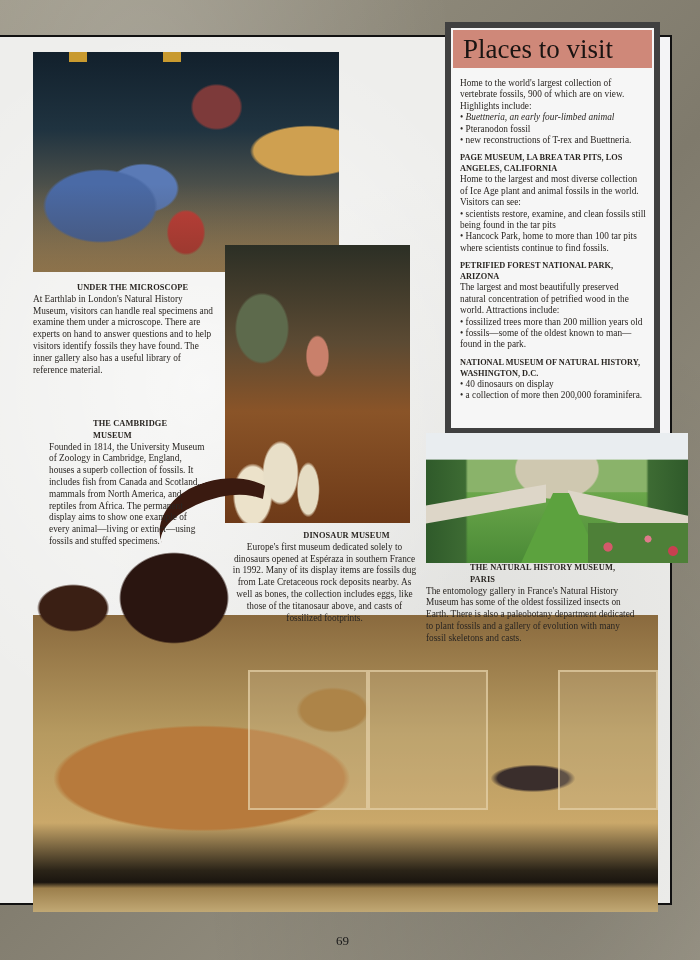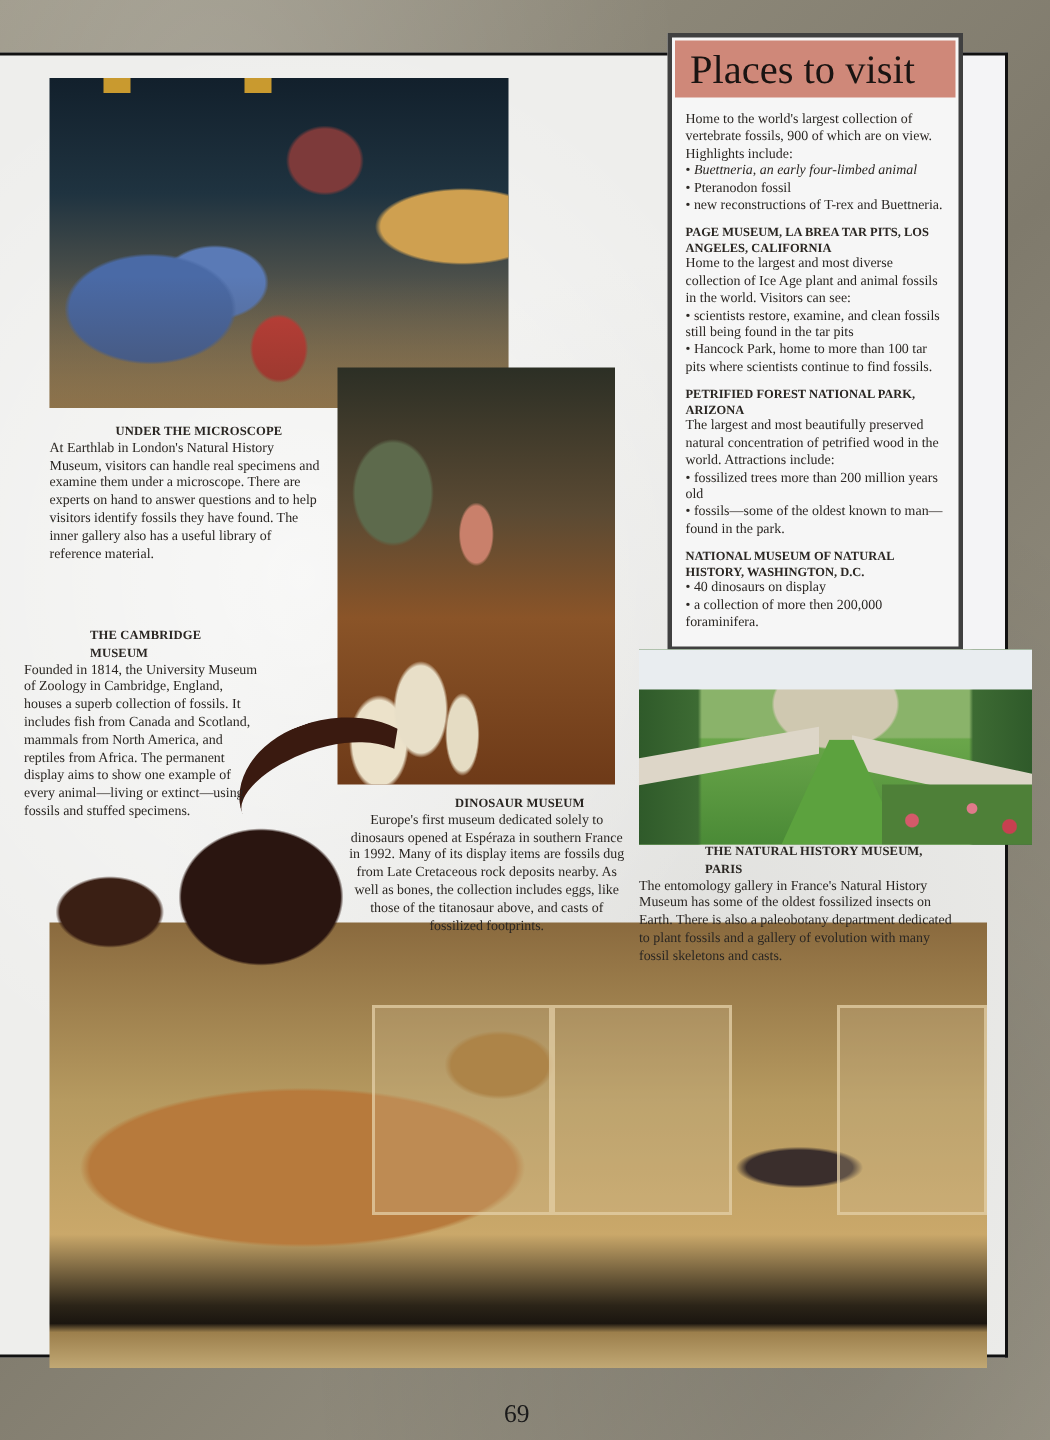--- a/index.html
+++ b/index.html
@@ -81,42 +81,42 @@
     pointer-events: none;
   }
   .horn::before {
     content:""; position:absolute; left:130px; top:0; width:120px; height:80px;
     border-top: 18px solid #3a1a10; border-right: 10px solid transparent;
     border-radius: 60% 80% 0 0; transform: rotate(-20deg);
   }
   .caption { position: absolute; font-size: 9.3px; line-height: 11.8px; color: #2a2622; }
   .caption .head { font-weight: bold; font-size: 8.4px; letter-spacing: 0.1px; text-transform: uppercase; margin-left: 44px; }
   .cap-micro { left: 33px; top: 282px; width: 180px; }
-  .cap-cambridge { left: 16px; top: 418px; width: 158px; font-family: Liberation Serif, serif; }
+  .cap-cambridge { left: 49px; top: 418px; width: 158px; font-family: Liberation Serif, serif; }
   .cap-dino { left: 232px; top: 530px; width: 185px; text-align: center; }
   .cap-paris { left: 426px; top: 562px; width: 215px; }
   .sidebar-shadow {
     position: absolute; left: 455px; top: 35px; width: 217px; height: 400px;
     background: #f4f4f6; border: 2px solid #111;
   }
   .sidebar {
-    position: absolute; left: 445px; top: 22px; width: 197px; height: 412px;
-    background: #f6f6f6; border: 3px solid #404040;
+    position: absolute; left: 445px; top: 22px; width: 215px; height: 412px;
+    background: #f6f6f6; border: 6px solid #404040;
   }
   .sidebar .title-bar {
     height: 38px; background: #cf8879; margin: 2px; padding: 4px 10px;
     font-size: 27px; line-height: 30px; color: #1a1412;
   }
   .sidebar .body { padding: 8px 8px 0 9px; font-size: 9.3px; line-height: 11.4px; }
   .sidebar .entry { margin-bottom: 6px; }
   .sidebar .entry .name { font-weight: bold; font-size: 8.3px; text-transform: uppercase; line-height: 11px; }
   .sidebar ul { list-style: none; }
   .sidebar li::before { content: "\2022\00a0"; }
   .page-number {
-    position: absolute; left: 336px; top: 933px; font-size: 17px; color: #1a1a1a;
+    position: absolute; left: 336px; top: 933px; font-size: 13px; color: #1a1a1a;
   }
 </style>
 </head>
 <body>
 
 <div class="page"></div>
 
 <div class="photo photo-lab">
   <div class="tag" style="left:36px;"></div>
   <div class="tag" style="left:130px;"></div>

